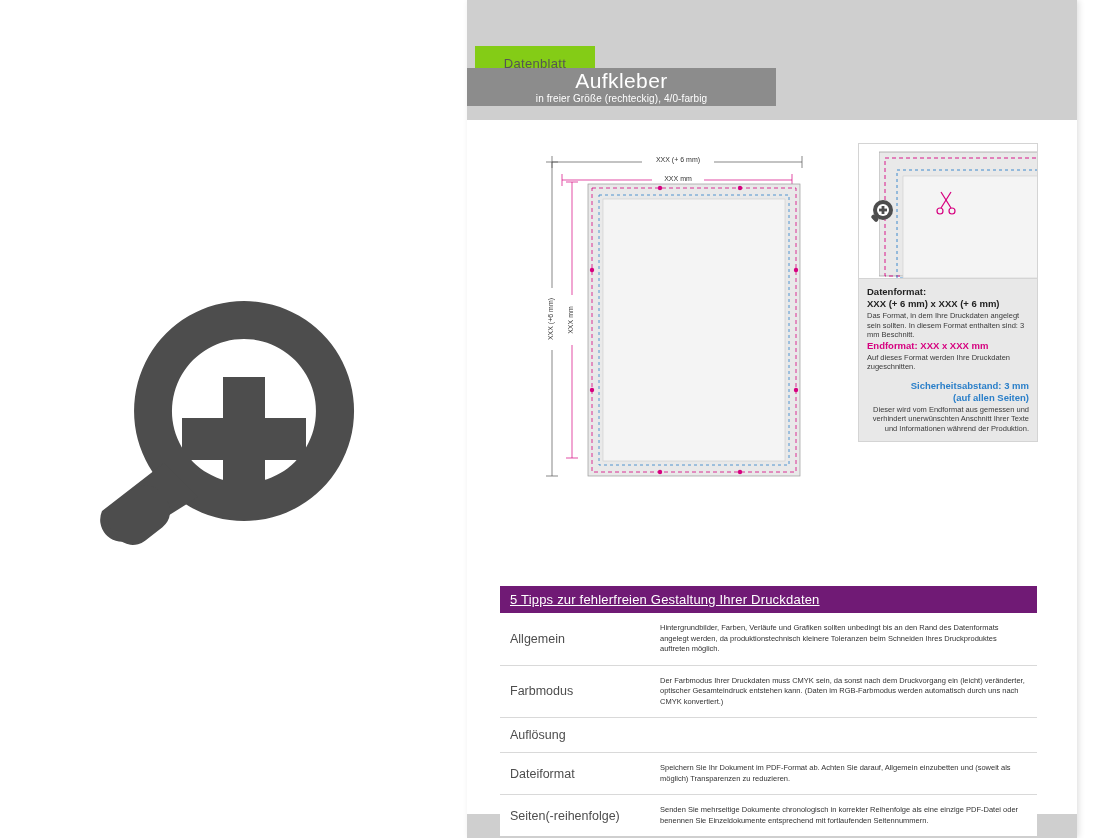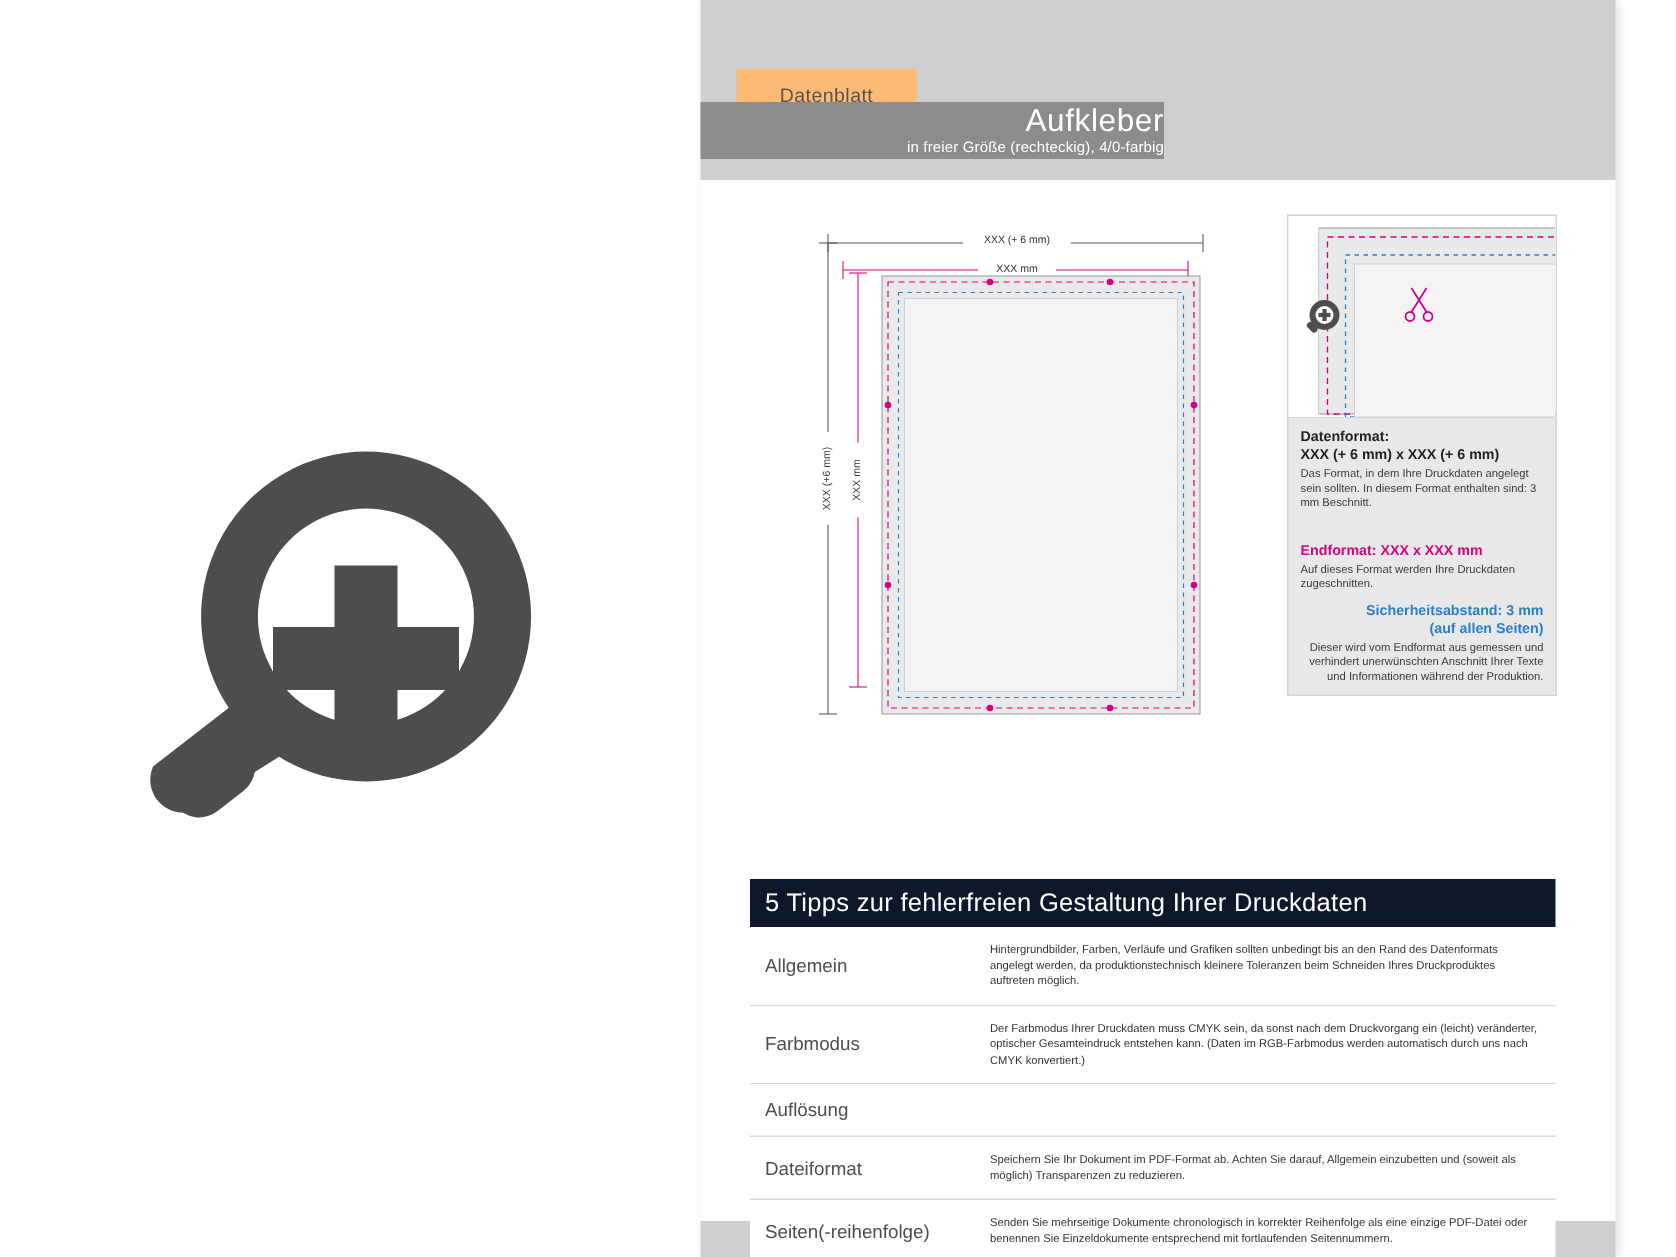--- a/index.html
+++ b/index.html
@@ -51,40 +51,39 @@
     background: #ffffff;
   }
 
   
   .tab-datenblatt {
     position: absolute;
     left: 475px;
     top: 46px;
     width: 120px;
     height: 35px;
-    background: #fdba74;
+    background: #84cc16;
     display: flex;
     align-items: center;
     justify-content: center;
-    margin-left: 16px;
   }
   .tab-datenblatt span {
     font-size: 13px;
     color: #555;
     letter-spacing: 0.3px;
   }
   .title-bar {
     position: absolute;
     left: 467px;
     top: 68px;
     width: 309px;
     height: 38px;
     background: #8c8c8c;
     color: #ffffff;
-    text-align: right;
+    text-align: center;
   }
   .title-bar .main-title {
     font-size: 21px;
     line-height: 24px;
     padding-top: 1px;
     letter-spacing: 0.4px;
   }
   .title-bar .sub-title {
     font-size: 10px;
     line-height: 11px;
@@ -140,38 +139,39 @@
     line-height: 12px;
     font-weight: bold;
   }
   .info-text p {
     margin: 1px 0 0 0;
     font-size: 7.5px;
     line-height: 9.5px;
     color: #3a3a3a;
   }
   .blk-1 h4 { color: #222222; }
-  .blk-2 { margin-top: 22px; }
+  .blk-2 { margin-top: 0; }
   .blk-2 h4 { color: #d6007f; }
   .blk-3 { margin-top: 8px; text-align: right; }
   .blk-3 h4 { color: #2a7fc9; }
 
   
   .tips {
     position: absolute;
     left: 500px;
     top: 586px;
     width: 537px;
   }
   .tips-header {
-    background: #0f172a;
+    background: #701a75;
     color: #ffffff;
-    font-size: 17px;
+    font-size: 13px;
     padding: 6px 10px;
     letter-spacing: 0.2px;
+    text-decoration: underline;
   }
   .tips-row {
     display: flex;
     border-bottom: 1px solid #d9d9d9;
     background: #ffffff;
   }
   .tips-row:last-child { border-bottom: none; }
   .tips-label {
     width: 160px;
     flex: 0 0 160px;

